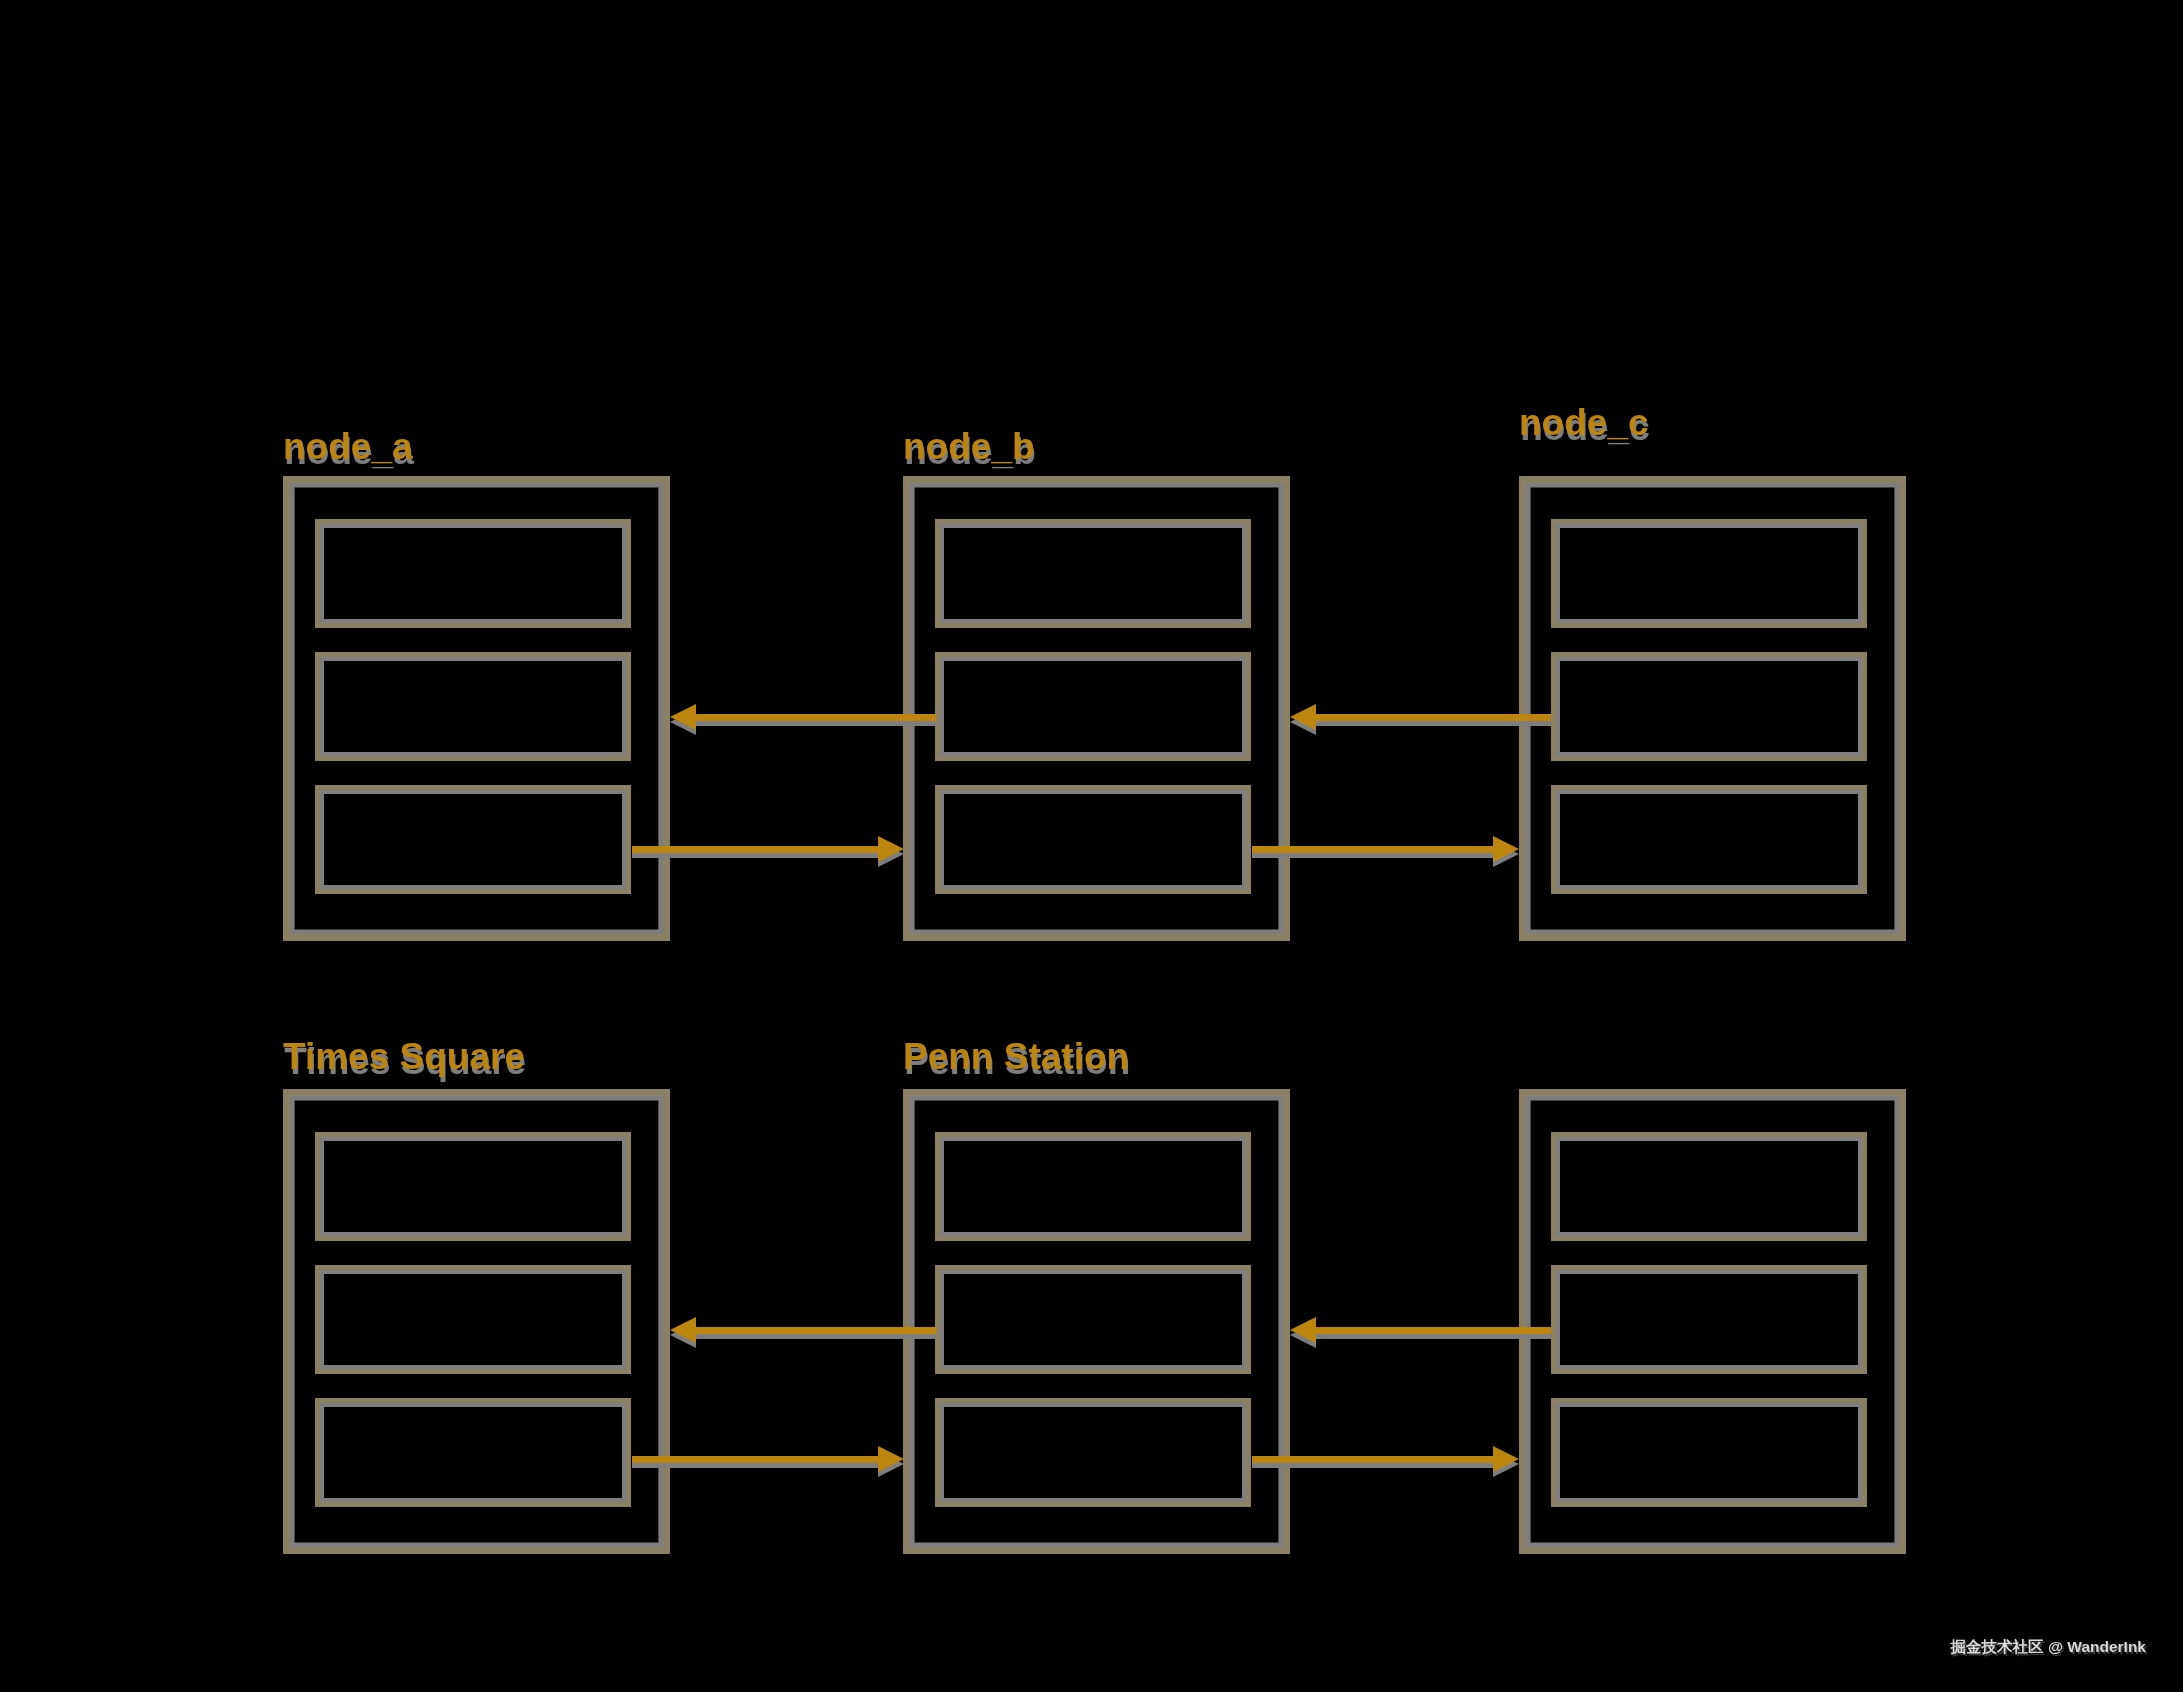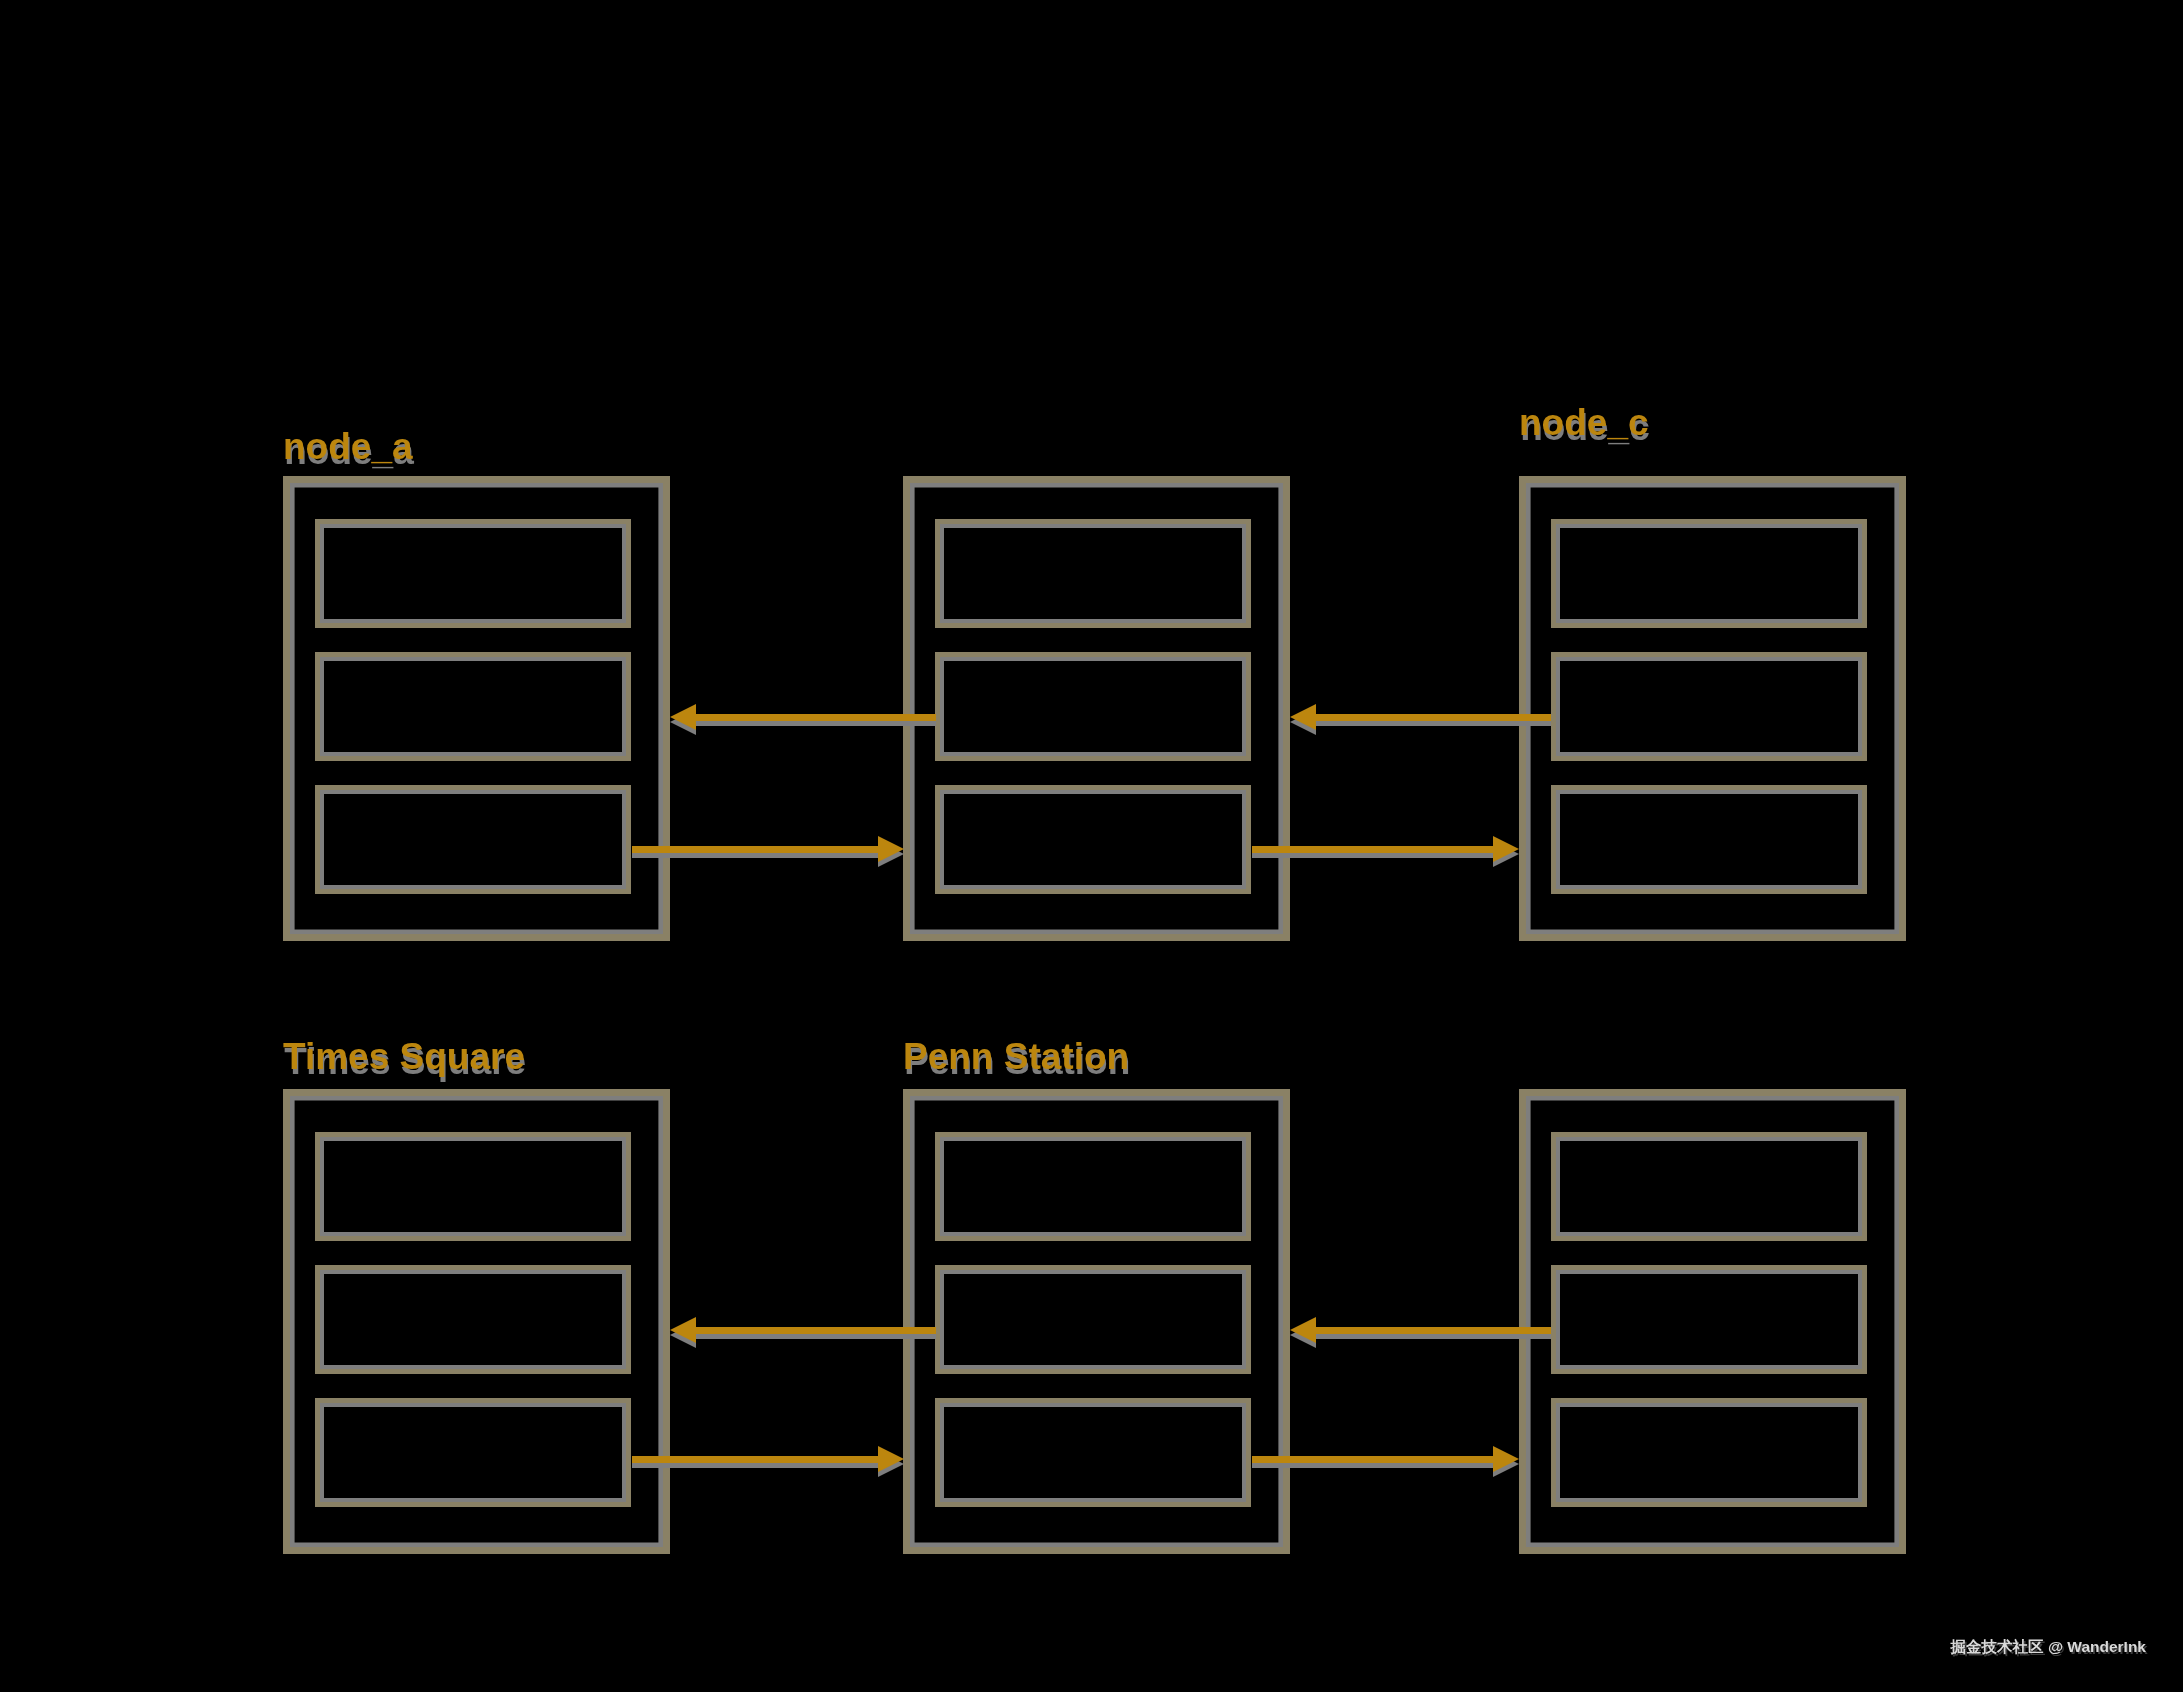--- a/index.html
+++ b/index.html
@@ -48,20 +48,21 @@
     text-shadow:1.7px 1.7px 0 #3c3c3c;
     white-space:nowrap;
   }
 </style>
 </head>
 <body>
 
 <div class="stage">
 
   <div class="node-label" style="left:283px;top:424px">node_a</div>
+  <div class="node-label" style="left:903px;top:424px">node_b</div>
   <div class="node-label" style="left:1519px;top:400px">node_c</div>
 
   <div class="node-box" style="left:283px;top:476px">
     <div class="slot slot1"></div>
     <div class="slot slot2"></div>
     <div class="slot slot3"></div>
   </div>
   <div class="node-box" style="left:903px;top:476px">
     <div class="slot slot1"></div>
     <div class="slot slot2"></div>

